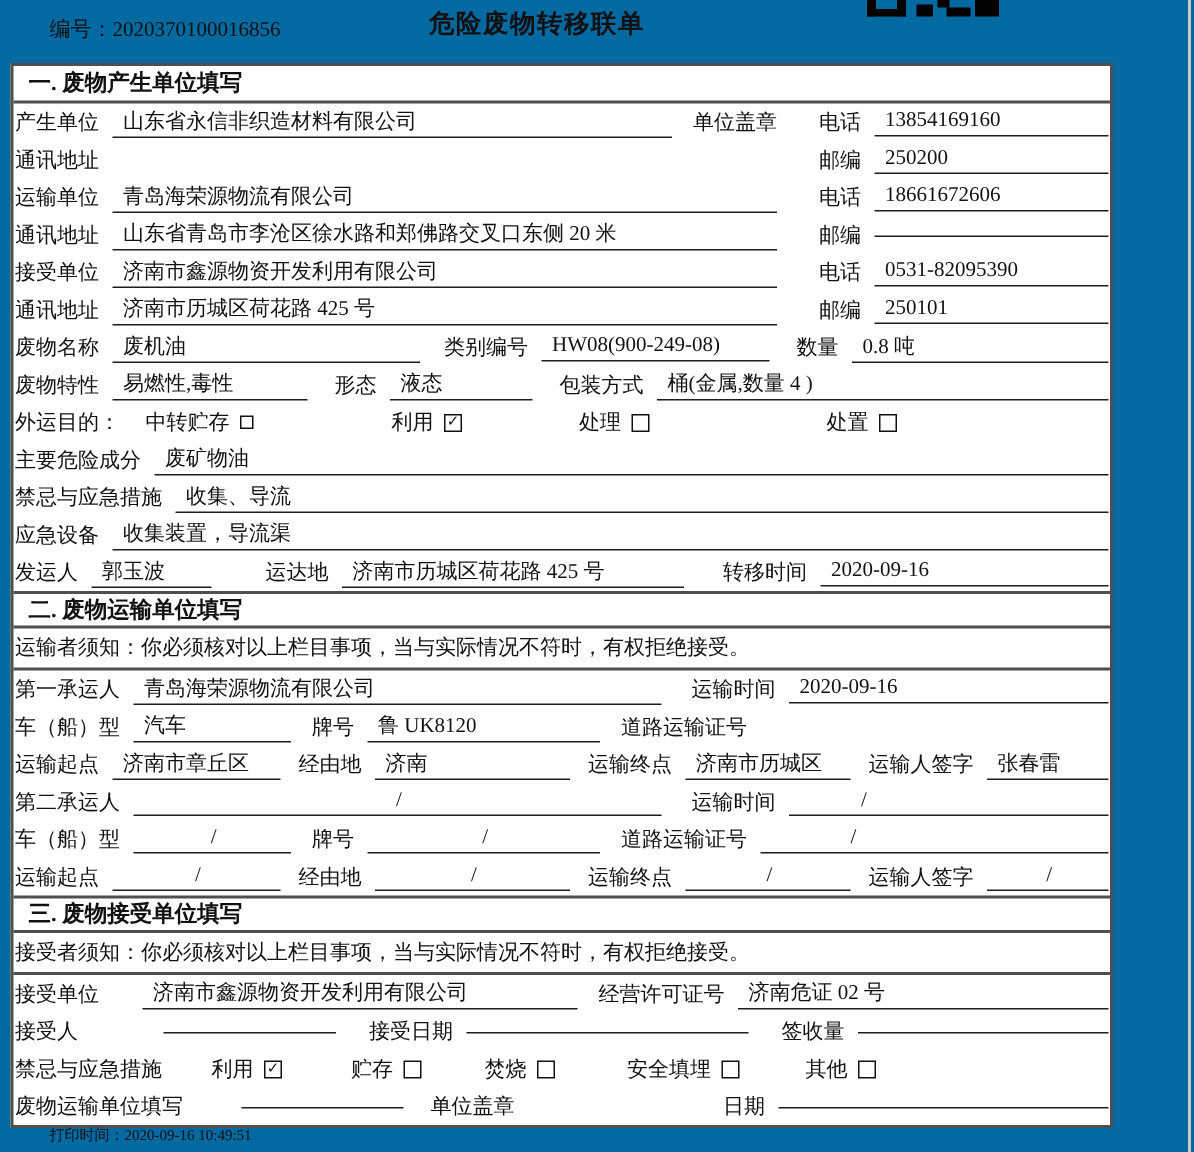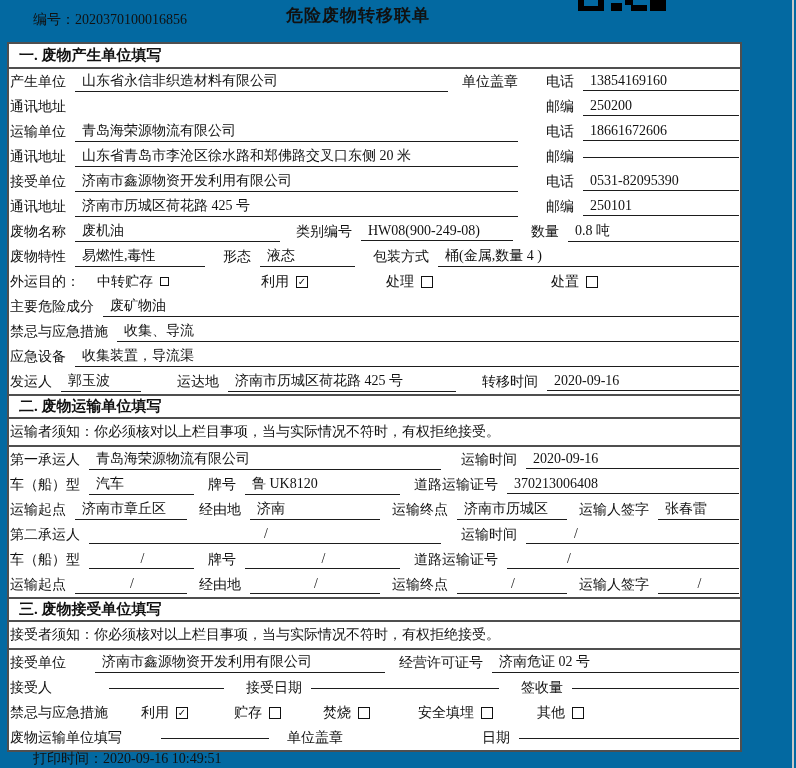--- a/index.html
+++ b/index.html
@@ -28,21 +28,21 @@
   .row { height:25px; display:flex; align-items:center; padding:0 1px; font-size:14px; white-space:nowrap; }
   .row.notice { height:28px; border-bottom:2px solid #4f4f4f; }
   .lbl { margin-right:9px; flex:none; }
   .val { border-bottom:1px solid #1d1d1d; padding:0 5px 1px 7px; overflow:hidden; flex:none; }
   .grow { flex:1 1 auto; }
   .lg { display:flex; align-items:center; width:508px; flex:none; }
   .cb { width:12px; height:12px; border:1px solid #111; display:inline-flex; align-items:center; justify-content:center; font-size:10px; line-height:1; margin-left:7px; flex:none; }
   .cb.sm { width:9px; height:9px; }
   .opt { display:inline-flex; align-items:center; flex:none; }
 
-  .footer { position:absolute; left:33px; top:750px; font-size:14px; white-space:nowrap; }
+  .footer { position:absolute; left:33px; top:750px; font-size:10px; white-space:nowrap; }
 </style>
 </head>
 <body>
 
 <div class="page">
 
   <div class="hdr">
     <div class="serial"><span>编号：</span><span>2020370100016856</span></div>
     <div class="title">危险废物转移联单</div>
     <div class="qr">
@@ -186,21 +186,20 @@
       <span class="lbl" style="margin-left:20px;">运输时间</span>
       <span class="val grow">2020-09-16</span>
     </div>
 
     <div class="row">
       <span class="lbl">车（船）型</span>
       <span class="val" style="width:105px;">汽车</span>
       <span class="lbl" style="margin-left:14px;">牌号</span>
       <span class="val" style="width:155px;">鲁 UK8120</span>
       <span class="lbl" style="margin-left:14px;">道路运输证号</span>
-      <span class="val grow">370213006408</span>
     </div>
 
     <div class="row">
       <span class="lbl">运输起点</span>
       <span class="val" style="width:112px;">济南市章丘区</span>
       <span class="lbl" style="margin-left:12px;">经由地</span>
       <span class="val" style="width:130px;">济南</span>
       <span class="lbl" style="margin-left:12px;">运输终点</span>
       <span class="val" style="width:110px;">济南市历城区</span>
       <span class="lbl" style="margin-left:12px;">运输人签字</span>

